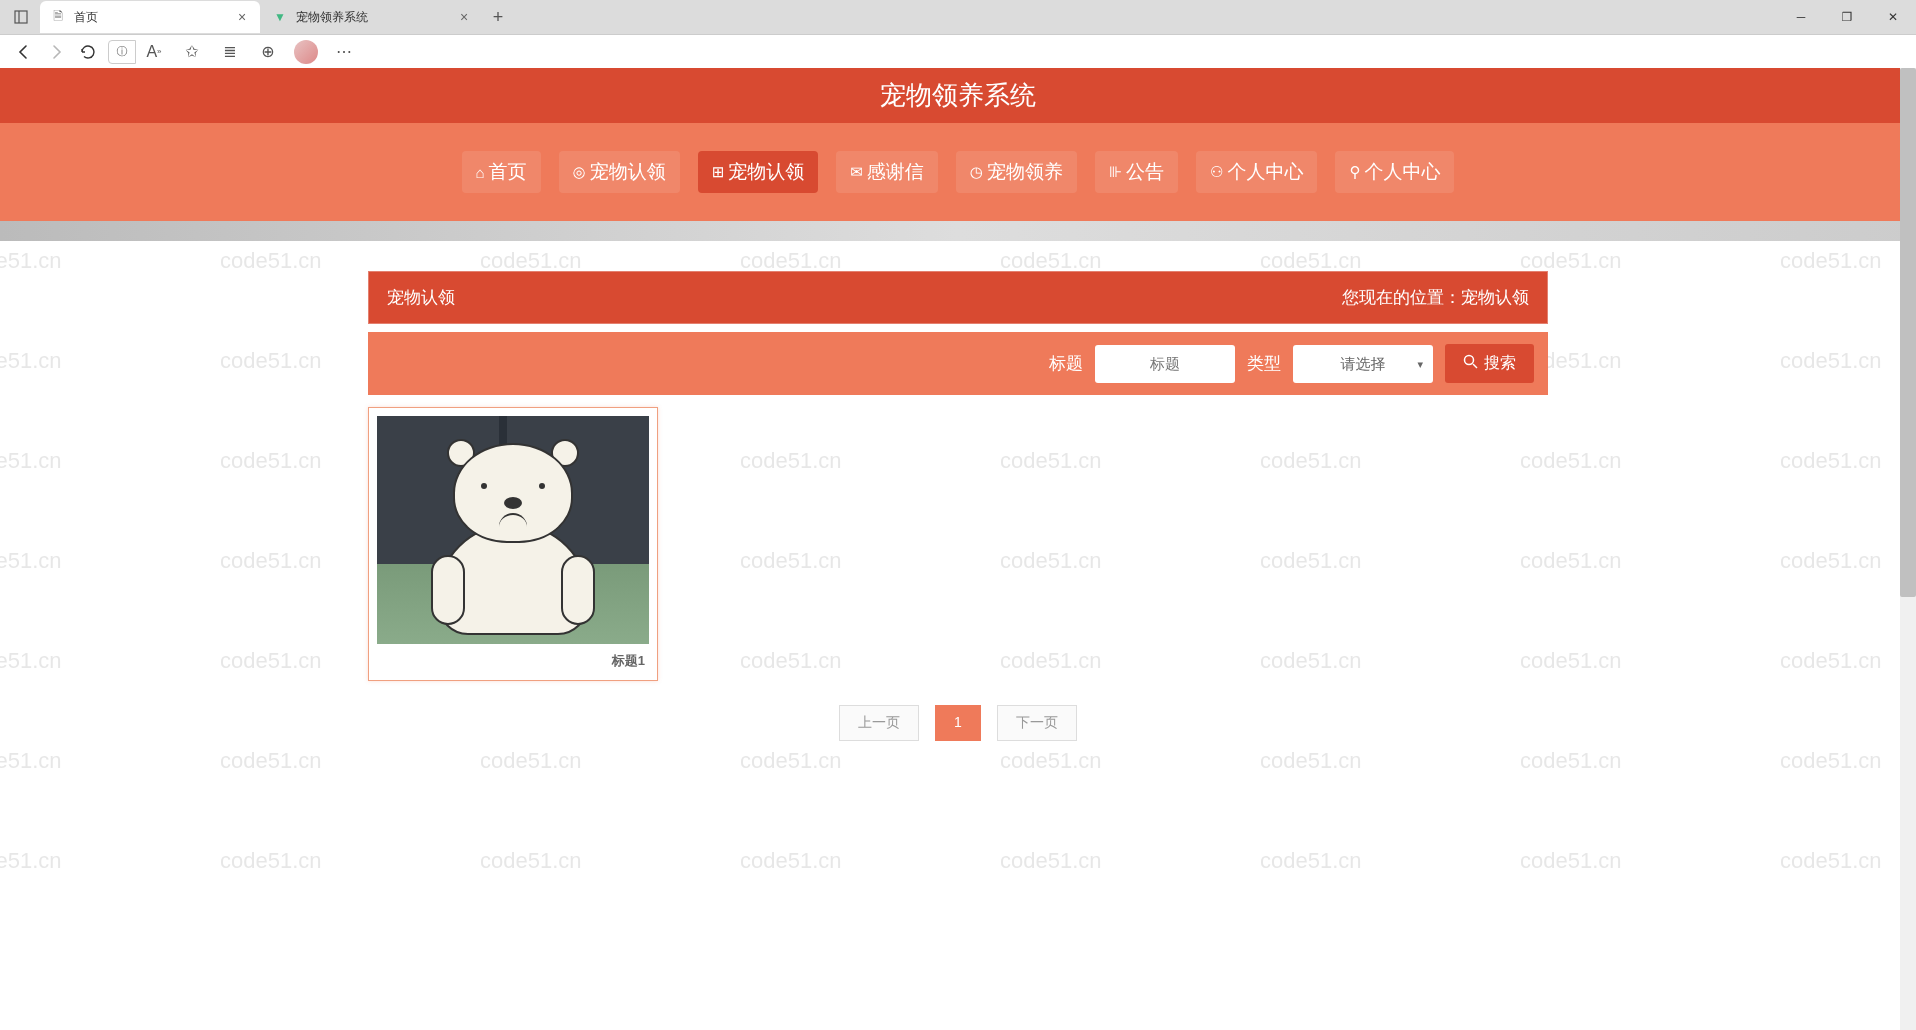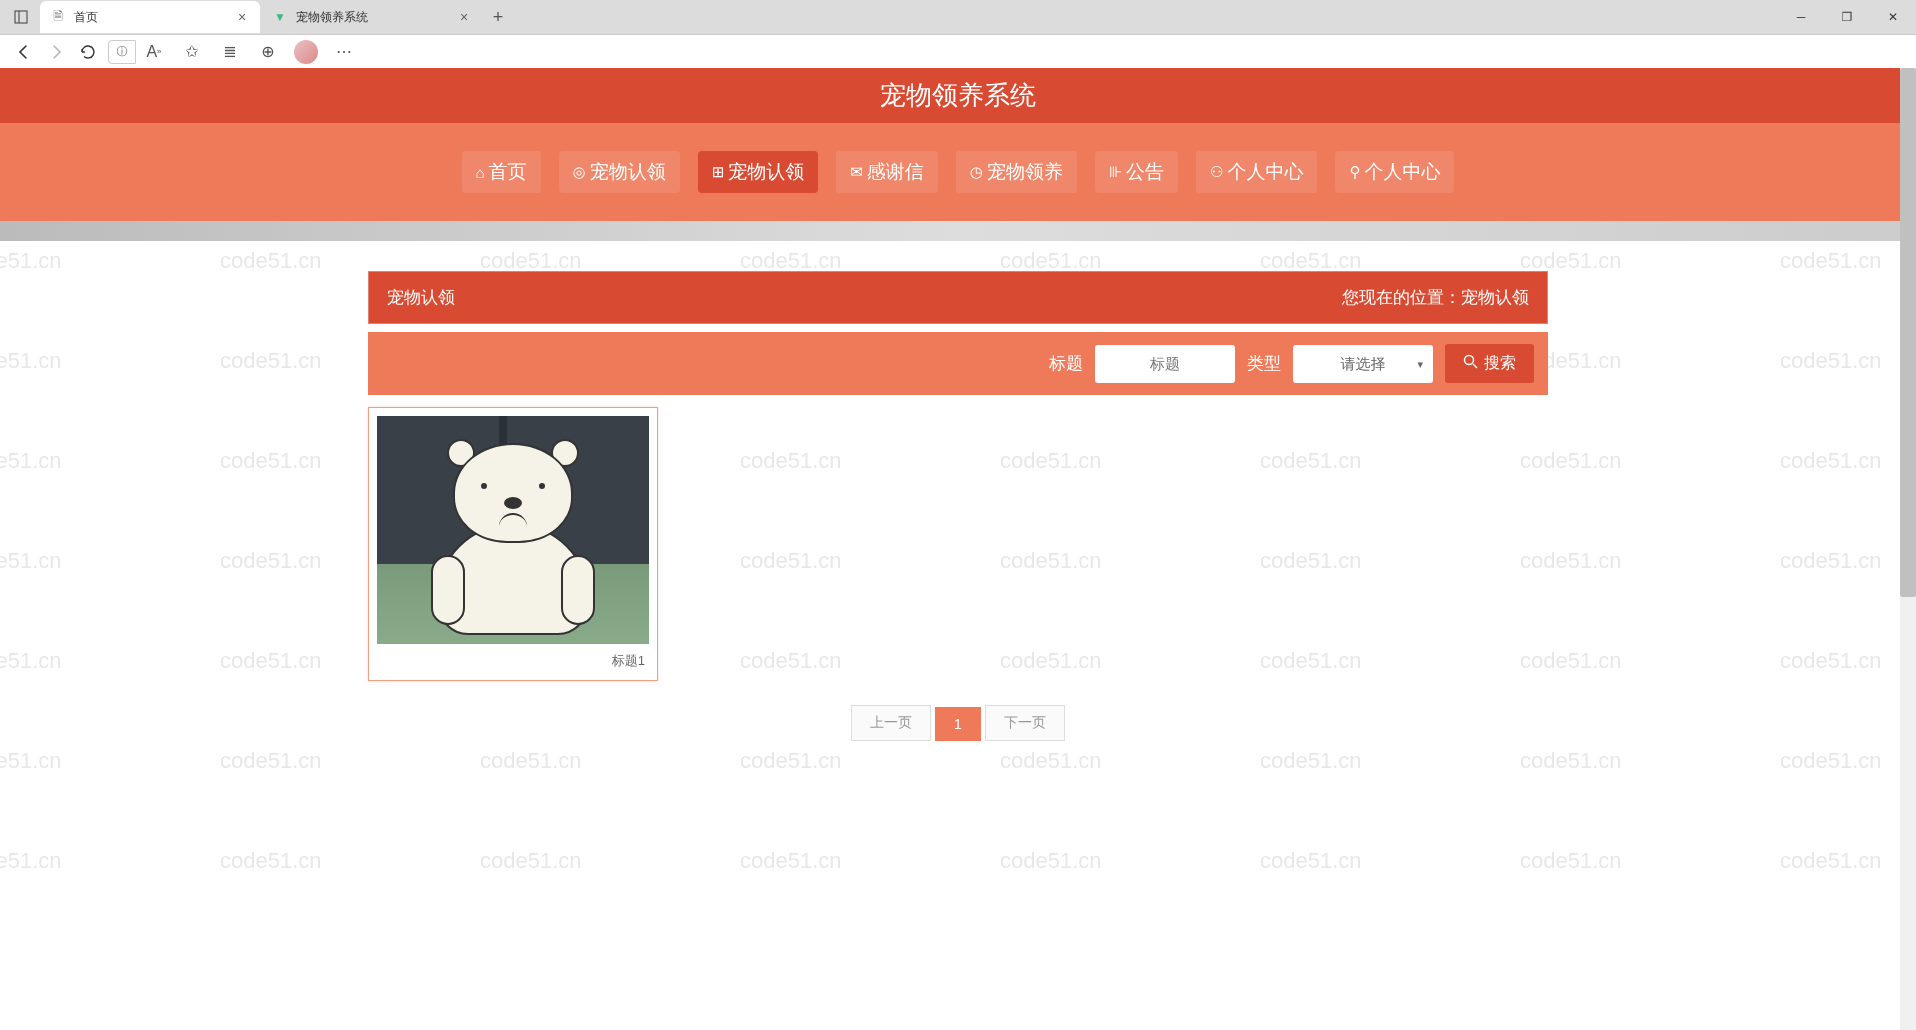--- a/index.html
+++ b/index.html
@@ -45,21 +45,21 @@
     .breadcrumb-bar { background: #d84a31; color: #fff; padding: 14px 18px; display: flex; justify-content: space-between; font-size: 17px; border: 1px solid rgba(255,255,255,0.3); }
     
     .search-bar { background: #ef7a5a; padding: 12px 14px; display: flex; justify-content: flex-end; align-items: center; gap: 12px; margin-top: 8px; }
     .search-label { color: #fff; font-size: 17px; }
     .search-input { width: 140px; height: 38px; border: none; border-radius: 3px; padding: 0 12px; font-size: 15px; text-align: center; outline: none; }
     .search-select { width: 140px; height: 38px; border: none; border-radius: 3px; padding: 0 12px; font-size: 15px; text-align: center; color: #666; outline: none; appearance: none; background: #fff; position: relative; }
     .select-wrap { position: relative; }
     .select-arrow { position: absolute; right: 10px; top: 50%; transform: translateY(-50%); pointer-events: none; color: #666; font-size: 11px; }
     .search-btn { background: #d84a31; color: #fff; border: none; padding: 9px 18px; border-radius: 3px; font-size: 16px; cursor: pointer; display: flex; align-items: center; gap: 6px; }
     
-    .card-grid { display: flex; gap: 20px; margin-top: 12px; flex-wrap: wrap; }
+    .card-grid { display: flex; gap: 20px; margin-top: 12px; flex-wrap: wrap; font-weight: bold; }
     .card { width: 290px; border: 1px solid #f0a080; padding: 8px; background: #fff; box-shadow: 0 0 4px rgba(239,122,90,0.25); }
     .card-img { width: 100%; height: 228px; background: #4a5560; display: flex; align-items: center; justify-content: center; position: relative; overflow: hidden; }
     .card-caption { text-align: right; font-size: 13px; color: #666; padding: 8px 4px 2px; }
     
     
     .bear-bg { position: absolute; inset: 0; background: linear-gradient(#3a4048 0%, #3a4048 65%, #7a9b7a 65%, #8aab8a 100%); }
     .bear-bg::before { content: ""; position: absolute; left: 45%; top: 0; width: 8px; height: 65%; background: #2a3038; }
     .bear { position: relative; z-index: 1; width: 180px; height: 190px; }
     .bear-head { width: 120px; height: 100px; background: #f5f2e8; border-radius: 50% 50% 45% 45%; position: absolute; top: 8px; left: 30px; border: 2px solid #333; }
     .bear-ear { width: 28px; height: 28px; background: #f5f2e8; border: 2px solid #333; border-radius: 50%; position: absolute; top: 4px; }
@@ -70,21 +70,21 @@
     .bear-eye.right { right: 58px; }
     .bear-nose { width: 18px; height: 12px; background: #333; border-radius: 50%; position: absolute; top: 62px; left: 81px; }
     .bear-mouth { position: absolute; top: 78px; left: 76px; width: 28px; height: 14px; border-top: 2px solid #333; border-radius: 50% 50% 0 0 / 100% 100% 0 0; }
     .bear-body { width: 150px; height: 110px; background: #f5f2e8; border: 2px solid #333; border-radius: 70px 70px 30px 30px; position: absolute; bottom: -10px; left: 15px; }
     .bear-arm { width: 34px; height: 70px; background: #f5f2e8; border: 2px solid #333; border-radius: 18px; position: absolute; bottom: 0; }
     .bear-arm.left { left: 8px; }
     .bear-arm.right { right: 8px; }
     
     .watermark-text { position: absolute; top: 400px; left: 50%; transform: translateX(-50%); color: #e02020; font-size: 30px; font-weight: 500; z-index: 3; white-space: nowrap; font-family: monospace, "Microsoft YaHei"; }
     
-    .pagination { display: flex; justify-content: center; gap: 4px; margin: 24px 0; align-items: flex-end; }
+    .pagination { display: flex; justify-content: center; gap: 16px; margin: 24px 0; }
     .page-btn { padding: 8px 18px; border: 1px solid #ddd; color: #999; font-size: 14px; cursor: pointer; background: #fafafa; }
     .page-btn.current { background: #ef7a5a; color: #fff; border-color: #ef7a5a; }
     
     .scrollbar-track { position: fixed; right: 0; top: 68px; bottom: 0; width: 16px; background: #f0f0f0; z-index: 10; }
     .scrollbar-thumb { position: absolute; top: 0; width: 100%; height: 55%; background: #c0c0c0; border-radius: 2px; }
   </style>
 </head>
 <body>
 
 <div class="browser-chrome">

